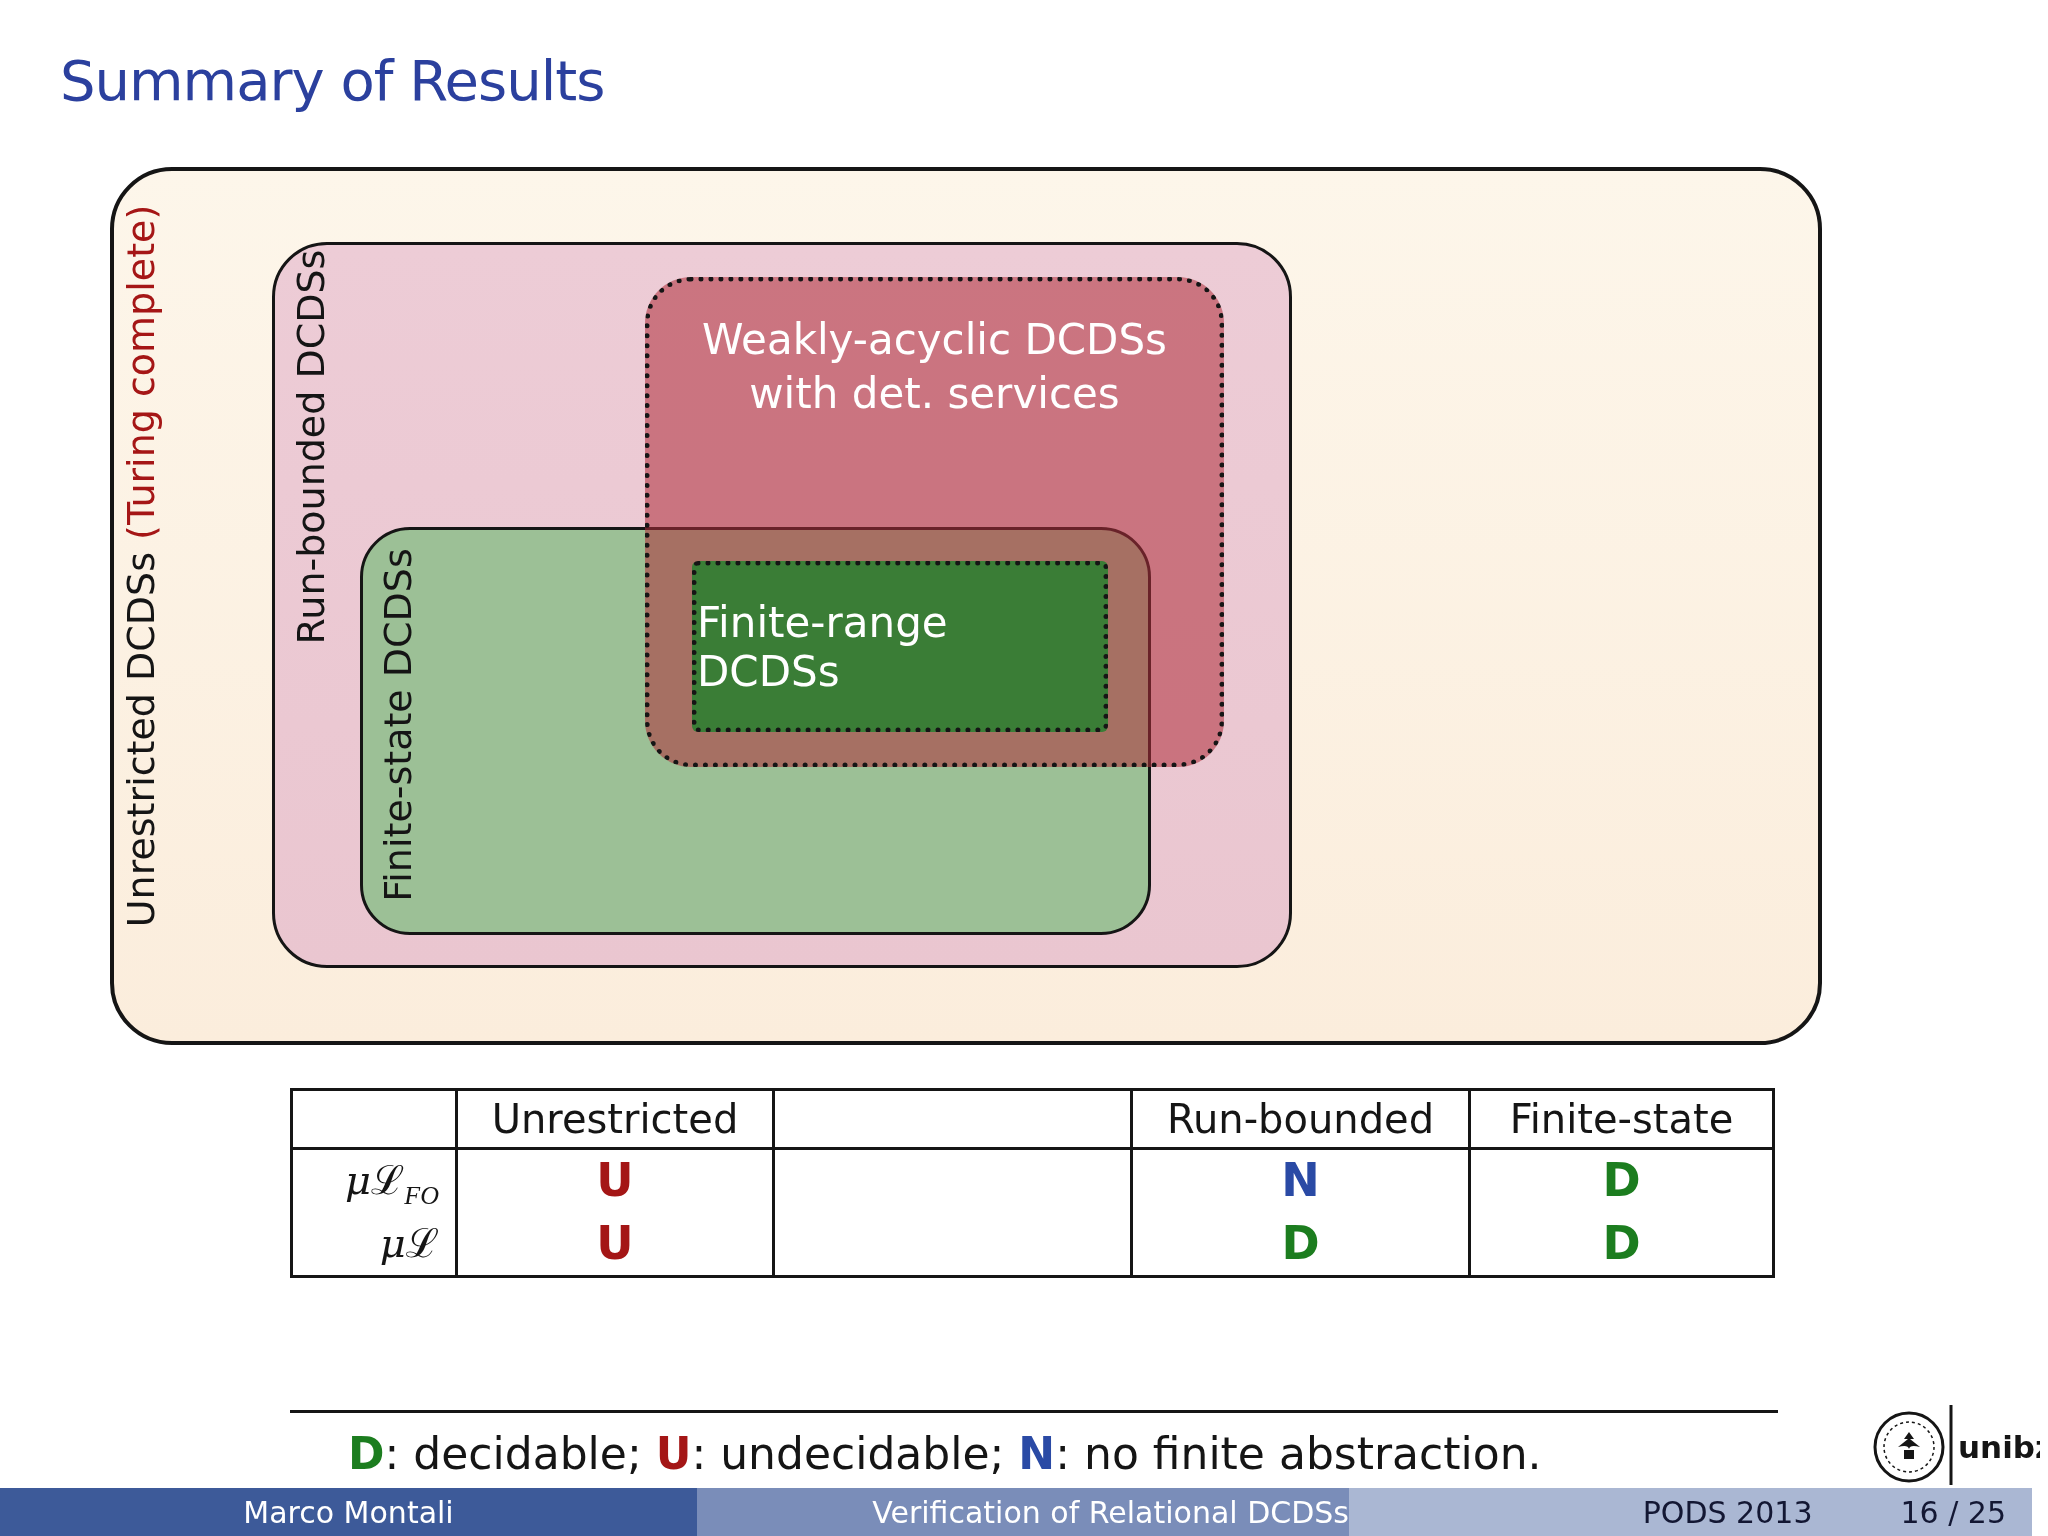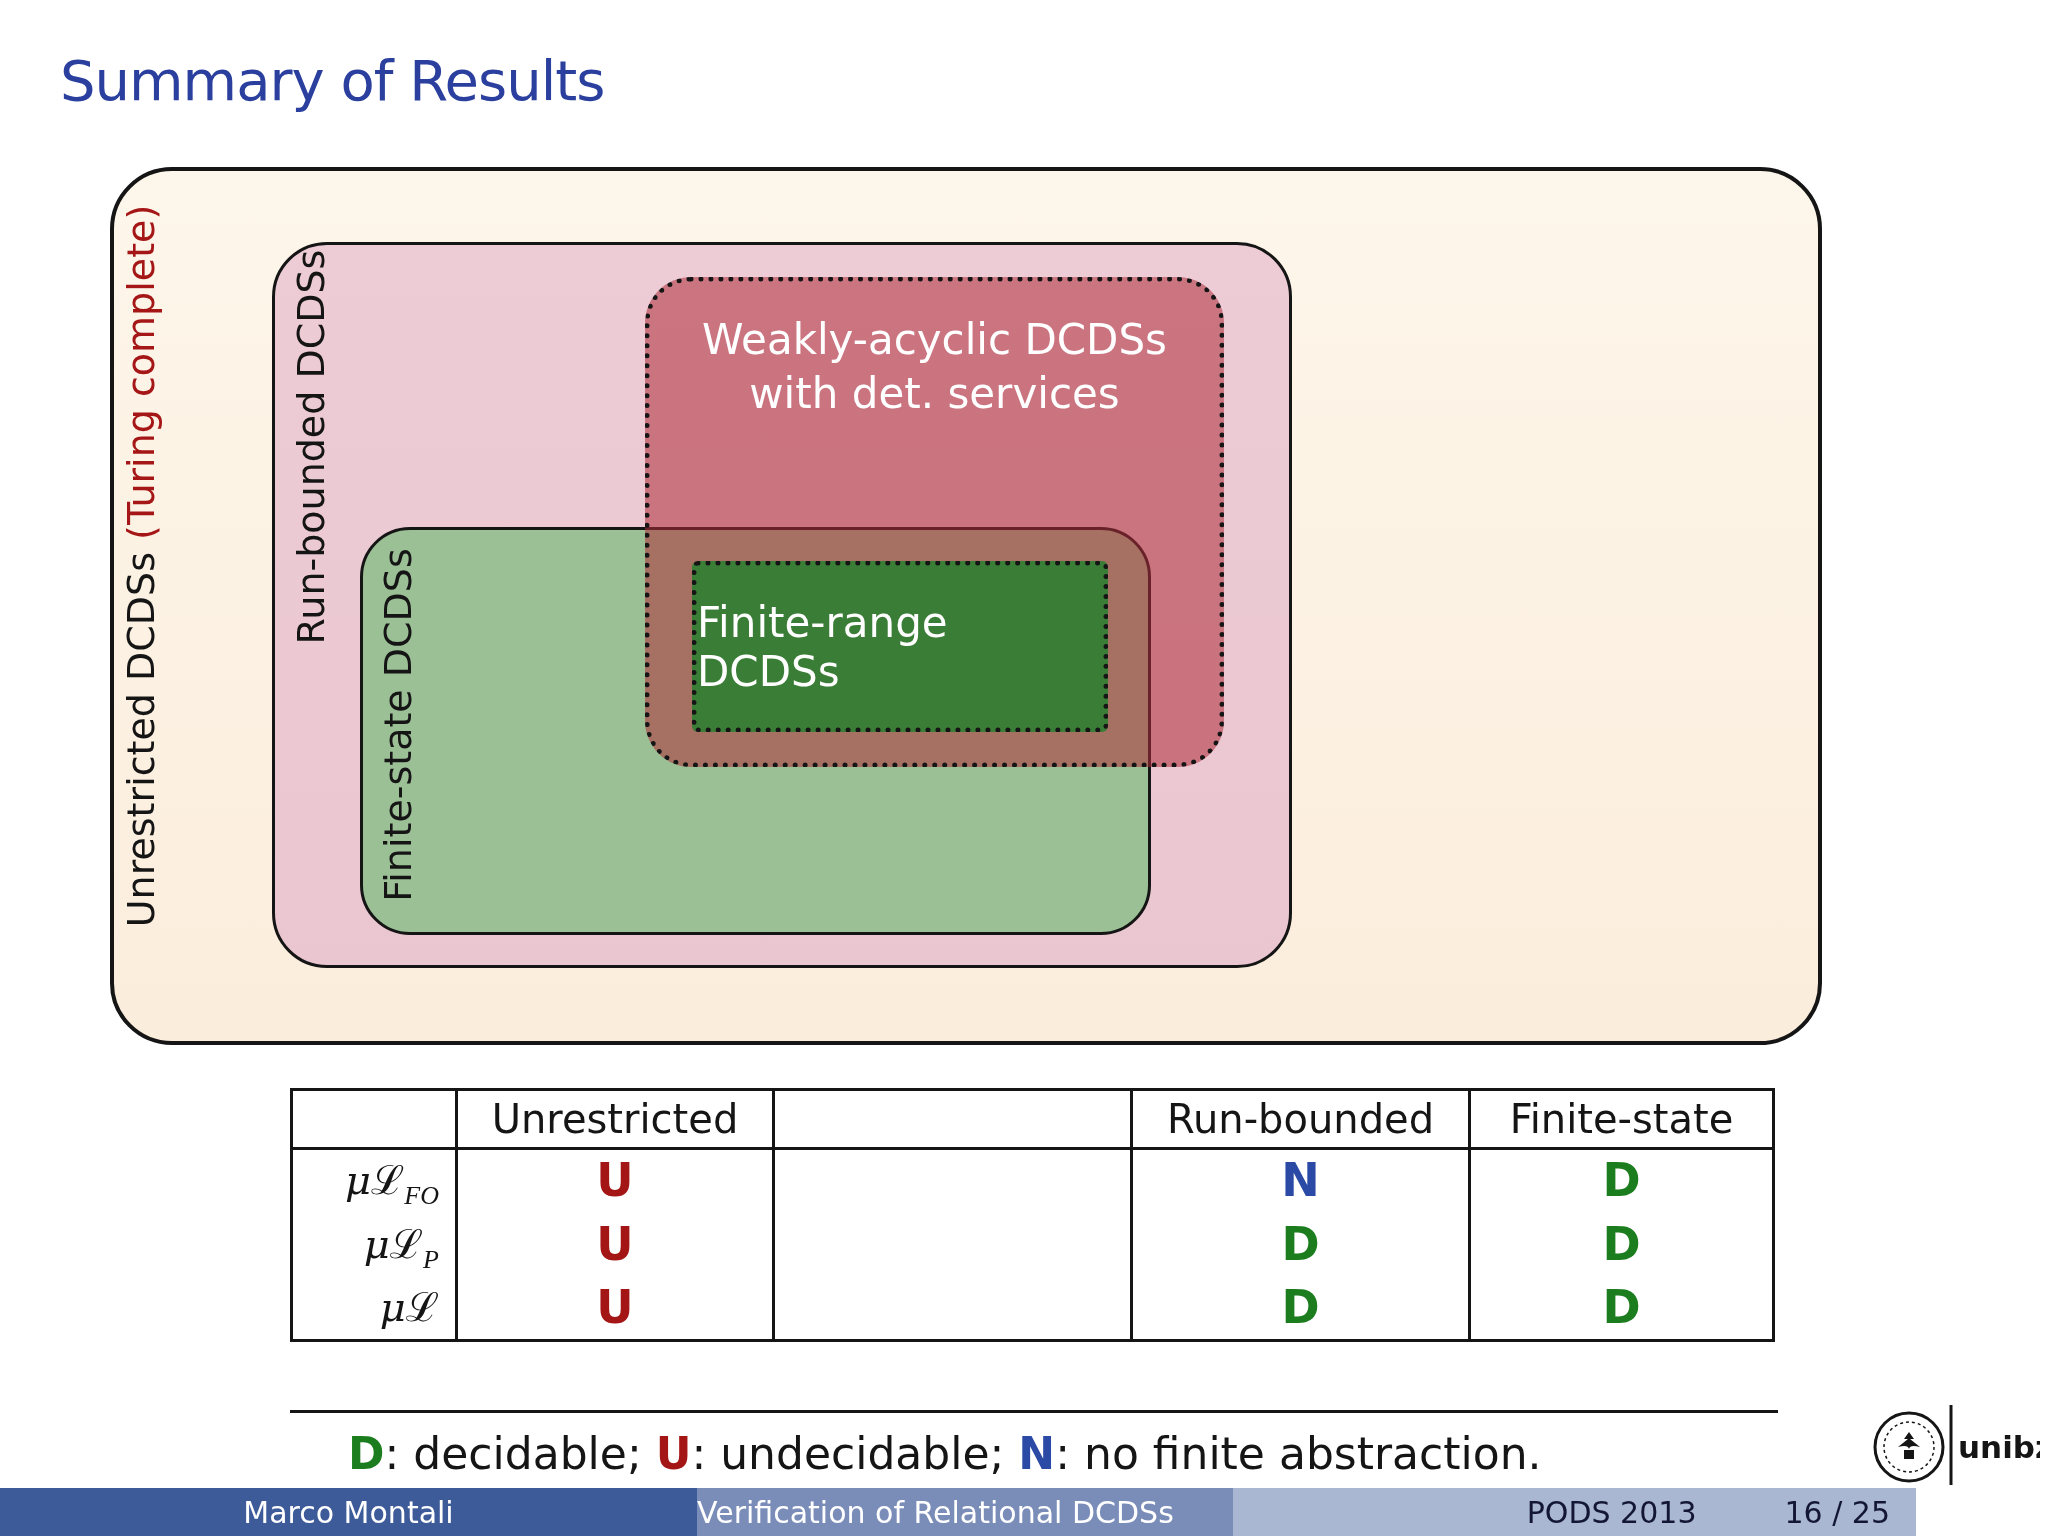--- a/index.html
+++ b/index.html
@@ -49,21 +49,21 @@
   .v-U{color:#a41616}
   .v-N{color:#2a4aa5}
   .v-D{color:#1c7d1f}
   .boxedD{display:inline-block;border:3px solid #151515;padding:3px 15px 5px 15px}
 
   #legend{position:absolute;left:348px;top:1428px;font-size:44px;color:#151515;white-space:nowrap}
   #legend .lg{font-weight:bold}
 
   #footer{position:absolute;left:0;top:1488px;width:2048px;height:48px;display:flex;font-size:30px}
   .fs1{width:697px;background:#3d5a99;color:#ffffff;display:flex;align-items:center;justify-content:center}
-  .fs2{width:536px;background:#7a8db9;color:#ffffff;display:flex;align-items:center;justify-content:flex-start}
+  .fs2{width:652px;background:#7a8db9;color:#ffffff;display:flex;align-items:center;justify-content:flex-end}
   .fs3{width:683px;background:#aab7d3;color:#131733;display:flex;align-items:center;
        justify-content:flex-end;gap:88px;padding-right:26px;box-sizing:border-box}
 
   #logo{position:absolute;left:1860px;top:1392px;width:180px;height:100px}
 </style>
 </head>
 <body>
 
 <h1 id="title">Summary of Results</h1>
 
@@ -104,27 +104,20 @@
     </tr>
   </thead>
   <tbody>
     <tr>
       <td class="lbl"><span class="mi">μ</span><span class="cal">ℒ</span><span class="msub">FO</span></td>
       <td><span class="val v-U">U</span></td>
       <td></td>
       <td><span class="val v-N">N</span></td>
       <td><span class="val v-D">D</span></td>
     </tr>
-    <tr>
-      <td class="lbl"><span class="mi">μ</span><span class="cal">ℒ</span><span class="msub">P</span></td>
-      <td><span class="val v-U">U</span></td>
-      <td></td>
-      <td><span class="val v-D">D</span></td>
-      <td><span class="val v-D">D</span></td>
-    </tr>
     <tr class="last">
       <td class="lbl"><span class="mi">μ</span><span class="cal">ℒ</span><span class="msub"></span></td>
       <td><span class="val v-U">U</span></td>
       <td></td>
       <td><span class="val v-D">D</span></td>
       <td><span class="val v-D">D</span></td>
     </tr>
   </tbody>
 </table>
 <div id="tbl-underline"></div>

